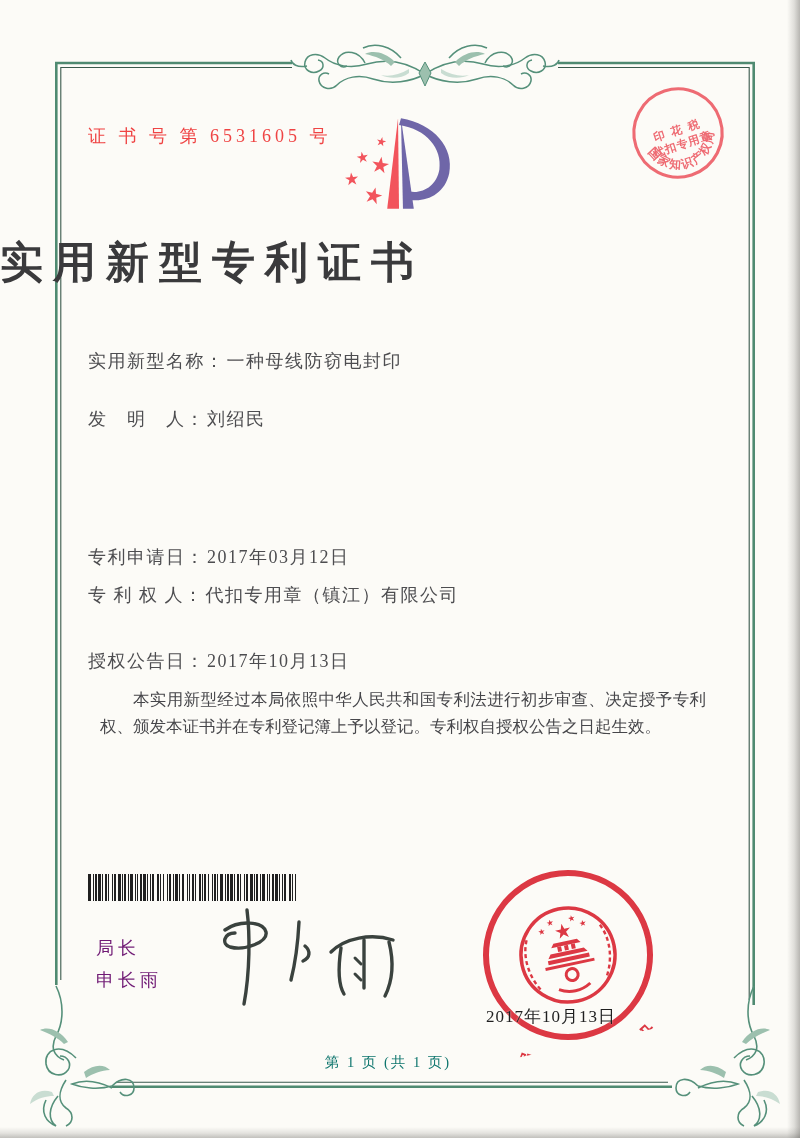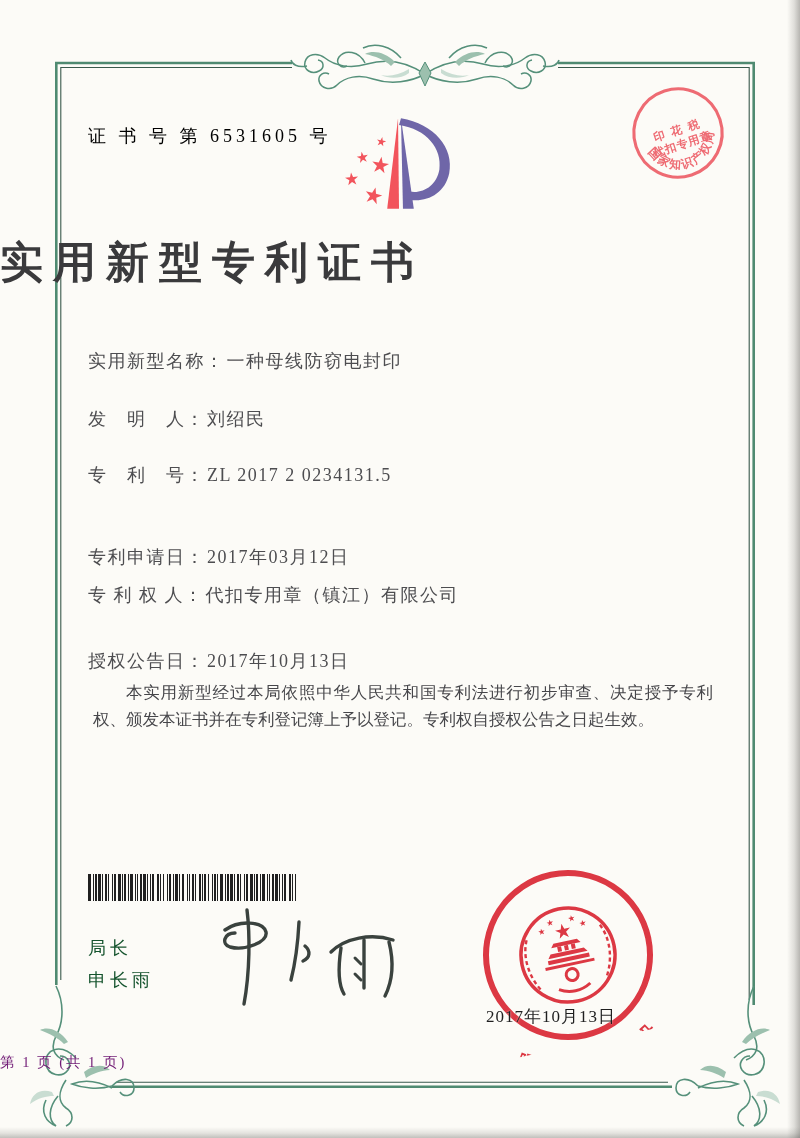--- a/index.html
+++ b/index.html
@@ -3,31 +3,31 @@
 <meta charset="utf-8">
 <style>
   html,body{margin:0;padding:0;background:#e8e6e1;}
   .page{
     position:relative;width:800px;height:1138px;margin:0 auto;
     background:#fcfbf7;overflow:hidden;
     font-family:"Liberation Serif","DejaVu Serif",serif;
     color:#47474a;
   }
   .abs{position:absolute;}
-  .cert-no{left:88px;top:124px;font-size:18px;letter-spacing:4px;color:#000000;}
+  .cert-no{left:88px;top:124px;font-size:18px;letter-spacing:4px;color:#ef4444;}
   .title{left:0;right:0;top:234px;font-size:43px;font-weight:600;
          letter-spacing:10px;color:#3a3a3c;}
   .field{left:88px;font-size:18px;letter-spacing:1.5px;color:#4d4d50;white-space:nowrap;}
   .field .val{margin-left:2px;}
   .bodytext{left:88px;width:630px;top:674px;font-size:16.5px;line-height:27px;
             text-align:justify;color:#46464a;}
-  .bodytext p{margin:5px;text-indent:2em;}
-  .director{left:88px;font-size:18px;letter-spacing:4px;color:#14532d;}
-  .footer{left:0;width:776px;top:1053px;text-align:left;font-size:14.5px;
-          letter-spacing:2px;color:#701a75;}
+  .bodytext p{margin:12px;text-indent:2em;}
+  .director{left:96px;font-size:18px;letter-spacing:4px;color:#701a75;}
+  .footer{left:0;width:776px;top:1053px;text-align:center;font-size:14.5px;
+          letter-spacing:2px;color:#0f766e;}
   .sealdate{left:486px;top:1005px;font-size:17px;letter-spacing:1px;color:#1f1f1f;
             z-index:6;text-shadow:0 0 2px rgba(255,255,255,.8);}
   .rot-stamp{transform:rotate(-18deg);}
   .rot-seal{transform:rotate(-12deg);z-index:5;}
   .edge-right{right:0;top:0;width:13px;height:100%;
     background:linear-gradient(to right,rgba(90,88,84,0) 0%,rgba(90,88,84,.18) 55%,rgba(70,68,64,.38) 100%);}
   .edge-bottom{left:0;bottom:0;width:100%;height:11px;
     background:linear-gradient(to bottom,rgba(90,88,84,0) 0%,rgba(90,88,84,.15) 55%,rgba(70,68,64,.32) 100%);}
   svg text{font-family:"Liberation Serif","DejaVu Serif",serif;}
 </style>
@@ -117,23 +117,20 @@
     <text x="1" y="16" text-anchor="middle" font-size="11.5" letter-spacing="1" fill="#ee6b73" font-weight="600">代扣专用章</text>
   </svg>
 
   <div class="abs title">实用新型专利证书</div>
 
   <div class="abs field" style="top:407px;">
     <span>发　明　人：</span><span class="val">刘绍民</span>
   </div>
   <div class="abs field" style="top:349px;">
     <span>实用新型名称：</span><span class="val">一种母线防窃电封印</span>
-  </div>
-  <div class="abs field" style="top:463px;">
-    <span>专　利　号：</span><span class="val">ZL 2017 2 0234131.5</span>
   </div>
   <div class="abs field" style="top:545px;">
     <span>专利申请日：</span><span class="val">2017年03月12日</span>
   </div>
   <div class="abs field" style="top:583px;">
     <span>专 利 权 人：</span><span class="val">代扣专用章（镇江）有限公司</span>
   </div>
   <div class="abs field" style="top:641px;margin-top:8px;">
     <span>授权公告日：</span><span class="val">2017年10月13日</span>
   </div>

